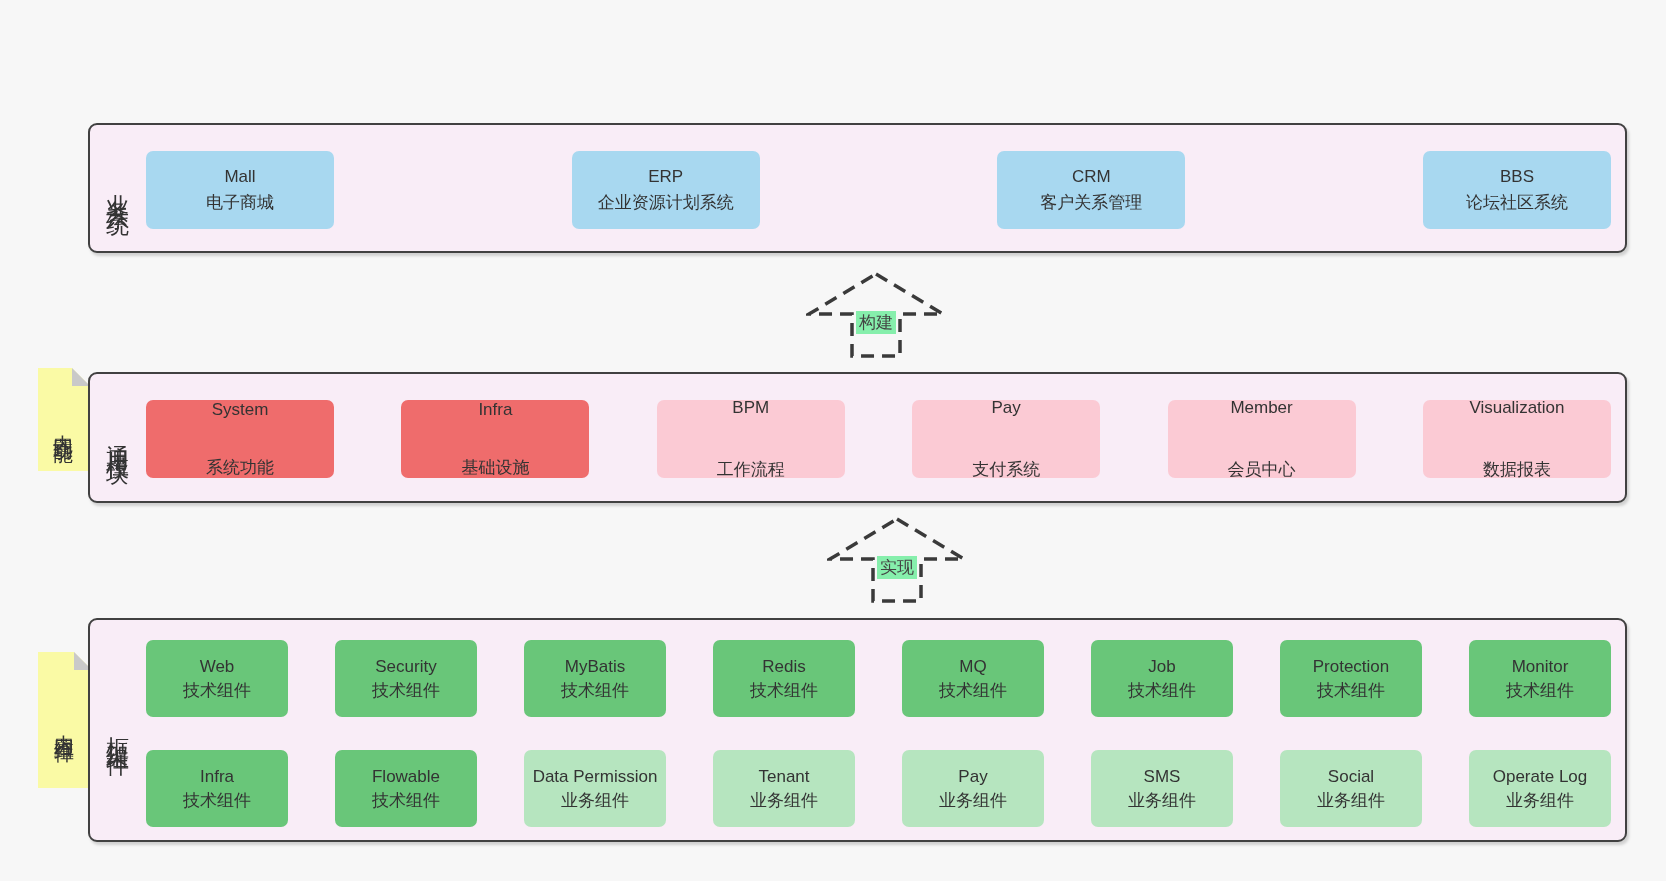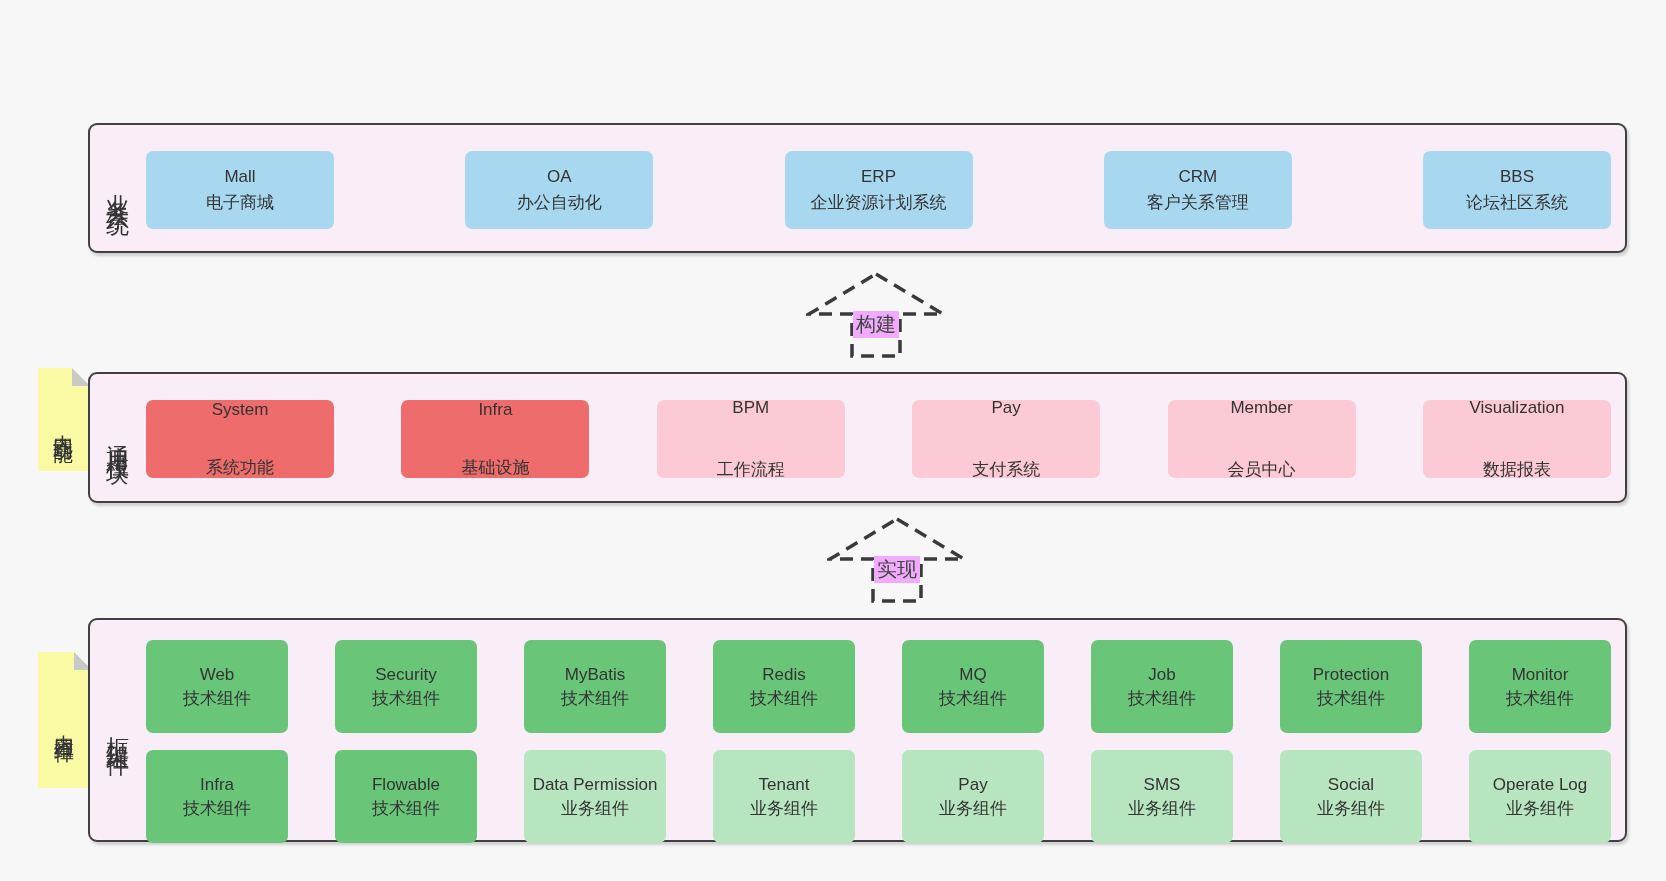--- a/index.html
+++ b/index.html
@@ -44,21 +44,21 @@
   .box{
     width:188px;height:78px;
     border-radius:7px;
     display:flex;flex-direction:column;
     align-items:center;justify-content:center;
     font-size:17px;line-height:26px;
     color:#333;
     box-sizing:border-box;
     padding:0 6px;
   }
-  .band3 .box{width:142px;height:93px;line-height:24px;padding:0 8px;}
+  .band3 .box{width:142px;height:77px;line-height:24px;padding:0 8px;}
   .c-blue{background:#a8d8f0;}
   .c-red{background:#ef6c6c;gap:32px;}
   .c-pink{background:#fbcad4;gap:36px;}
   .c-green{background:#69c679;}
   .c-lgreen{background:#b6e5bf;}
   .note{
     position:absolute;z-index:1;
   }
   .note1{left:38px;top:368px;width:52px;height:103px;}
   .note2{left:38px;top:652px;width:54px;height:136px;}
@@ -86,42 +86,38 @@
   .arrow{
     position:absolute;width:140px;height:88px;z-index:1;
   }
   .arrow1{left:806px;top:271px;}
   .arrow2{left:827px;top:516px;}
   .arrow svg{position:absolute;inset:0;}
   .arrow-label{
     position:absolute;
     left:50%;top:40px;
     transform:translateX(-50%);
-    background:#f0abfc;
+    background:#86efac;
     padding:0 3px;
-    font-size:20px;
+    font-size:17px;
     color:#444;
     white-space:nowrap;
   }
 </style>
 </head>
 <body>
 
 <div>
 
   <section class="band band1">
     <div class="vlabel">业务系统</div>
     <div class="row">
       <div class="box c-blue">
         <div>Mall</div>
         <div>电子商城</div>
-      </div>
-      <div class="box c-blue">
-        <div>OA</div>
-        <div>办公自动化</div>
       </div>
       <div class="box c-blue">
         <div>ERP</div>
         <div>企业资源计划系统</div>
       </div>
       <div class="box c-blue">
         <div>CRM</div>
         <div>客户关系管理</div>
       </div>
       <div class="box c-blue">

